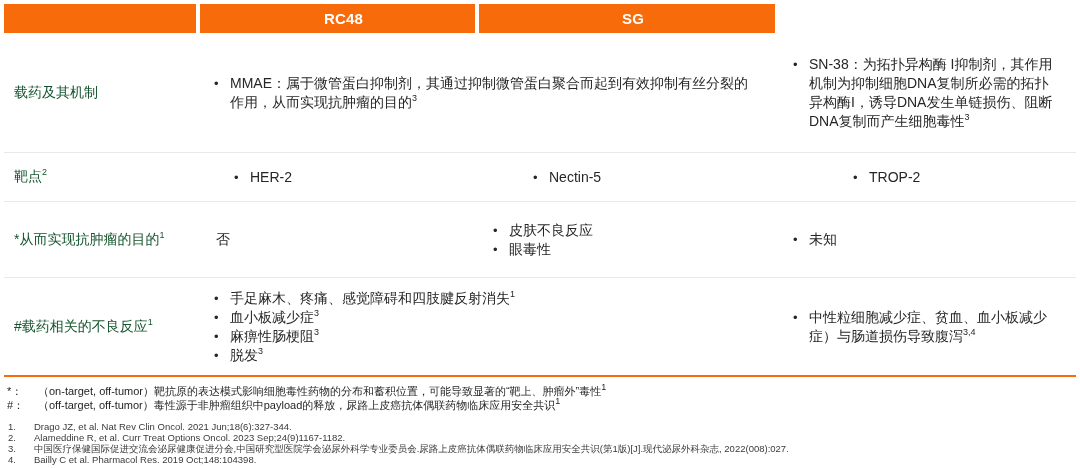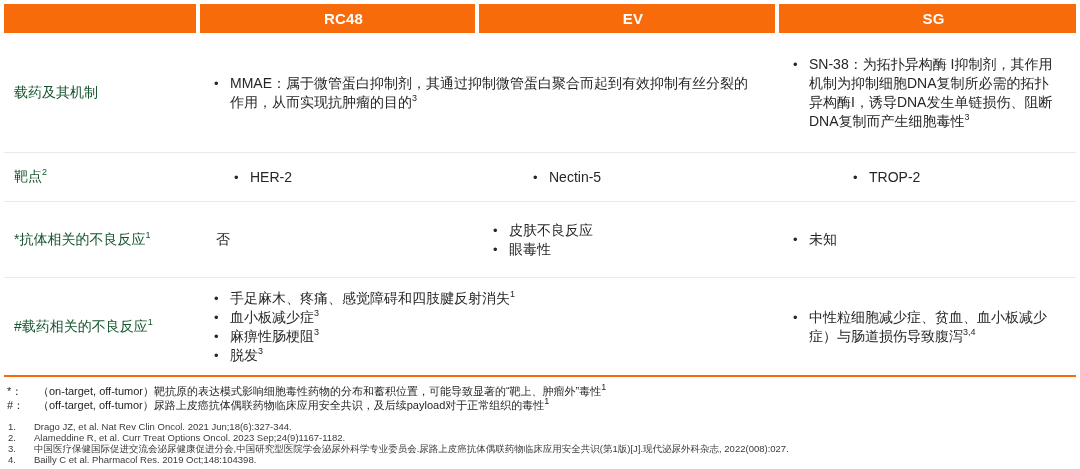--- a/index.html
+++ b/index.html
@@ -47,21 +47,20 @@
 </head>
 <body>
 
 <div class="slide">
 
   <div class="tbl">
 
     <div class="grid-row thead">
       <div class="th"></div>
       <div class="th titled">RC48</div>
-      <div class="th titled">EV</div>
       <div class="th titled">SG</div>
     </div>
 
     <div class="grid-row trow r1">
       <div class="tlabel">
         <span>载药及其机制</span>
       </div>
       <div class="tcell merged">
         <div class="bullet-item">
           <span class="bu">•</span>
@@ -95,21 +94,21 @@
       <div class="tcell">
         <div class="bullet-item">
           <span class="bu">•</span>
           <span class="btext strong">TROP-2</span>
         </div>
       </div>
     </div>
 
     <div class="grid-row trow r3">
       <div class="tlabel">
-        <span><span>*抗体相关的不良反应</span><sup>1</sup></span>
+        <span><span>*从而实现抗肿瘤的目的</span><sup>1</sup></span>
       </div>
       <div class="tcell">
         <span class="plain">否</span>
       </div>
       <div class="tcell">
         <div class="bullet-item">
           <span class="bu">•</span>
           <span class="btext">皮肤不良反应</span>
         </div>
         <div class="bullet-item">
@@ -157,21 +156,21 @@
 
   </div>
 
   <div class="notes">
     <div class="fnote">
       <span class="marker">*：</span>
       <span class="ftext"><span>（on-target, off-tumor）靶抗原的表达模式影响细胞毒性药物的分布和蓄积位置，可能导致显著的“靶上、肿瘤外”毒性</span><sup>1</sup></span>
     </div>
     <div class="fnote">
       <span class="marker">#：</span>
-      <span class="ftext"><span>（off-target, off-tumor）尿路上皮癌抗体偶联药物临床应用安全共识，及后续payload对于正常组织的毒性</span><sup>1</sup></span>
+      <span class="ftext"><span>（off-target, off-tumor）毒性源于非肿瘤组织中payload的释放，尿路上皮癌抗体偶联药物临床应用安全共识</span><sup>1</sup></span>
     </div>
   </div>
 
   <div class="refs">
     <div class="ref">
       <span class="num">1.</span>
       <span class="rtext">Drago JZ, et al. Nat Rev Clin Oncol. 2021 Jun;18(6):327-344.</span>
     </div>
     <div class="ref">
       <span class="num">2.</span>

